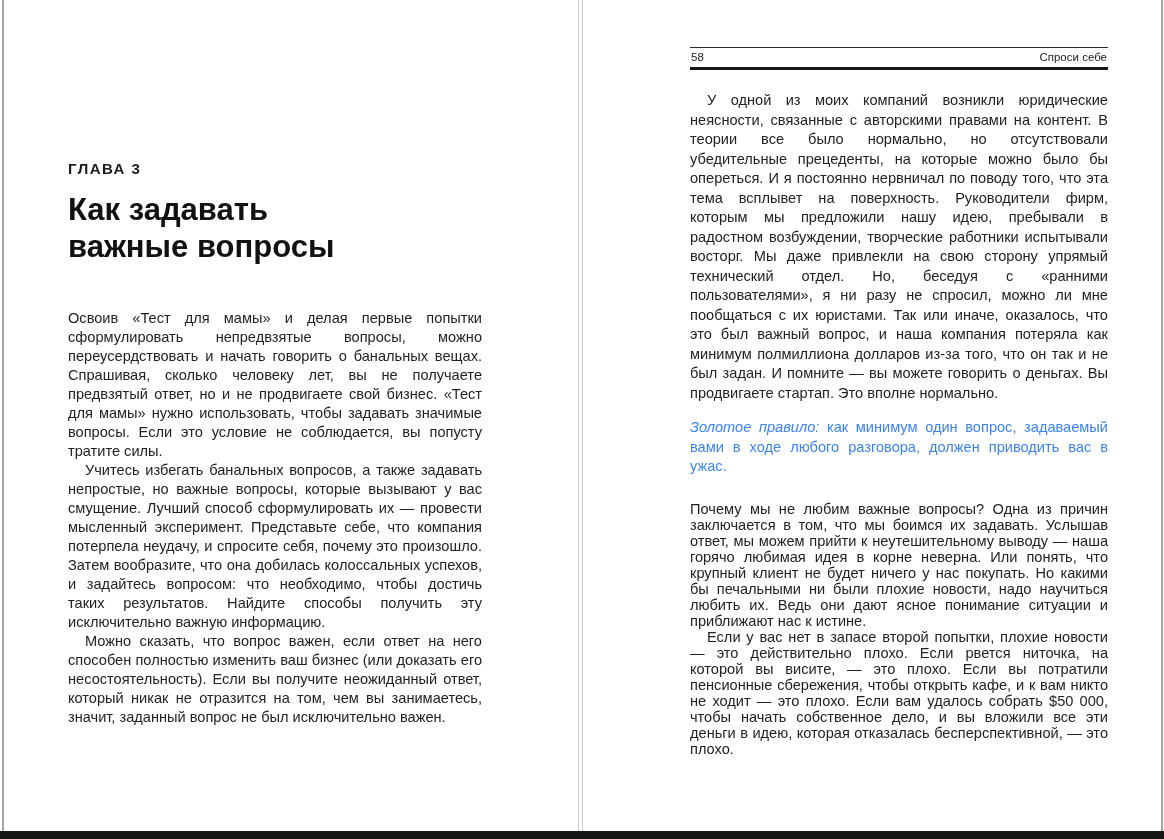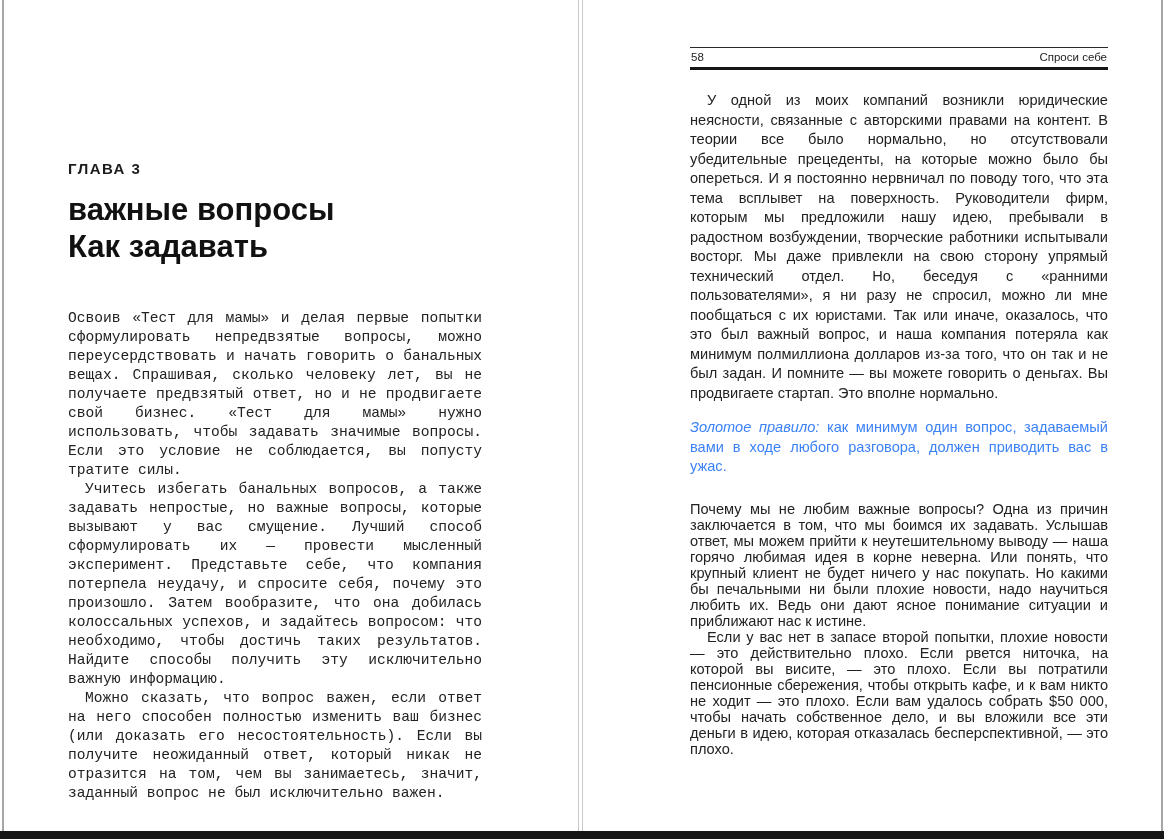--- a/index.html
+++ b/index.html
@@ -58,21 +58,21 @@
     letter-spacing: 1.5px;
     color: #1c1c1c;
   }
   .chapter-title {
     margin-top: 14px;
     font-size: 31px;
     line-height: 37px;
     font-weight: bold;
     color: #111;
   }
-  .left-body { margin-top: 44px; font-family: Liberation Mono, monospace; }
+  .left-body { margin-top: 44px; }
 
   
   .body-text p {
     margin: 0;
     font-size: 14.6px;
     line-height: 19px;
     text-align: justify;
     hyphens: auto;
     -webkit-hyphens: auto;
     color: #222;
@@ -122,22 +122,22 @@
 
 <div id="spread">
 
   <div id="left-edge" class="edge-line"></div>
   <div id="right-edge" class="edge-line"></div>
   <div id="gutter"></div>
 
   <div id="left-column">
     <div class="kicker">ГЛАВА 3</div>
     <div class="chapter-title">
+      <div>Как задавать</div>
       <div>важные вопросы</div>
-      <div>Как задавать</div>
     </div>
     <div class="left-body body-text">
       <p>Освоив «Тест для мамы» и делая первые попытки сформулировать непредвзятые вопросы, можно переусердствовать и начать говорить о банальных вещах. Спрашивая, сколько человеку лет, вы не получаете предвзятый ответ, но и не продвигаете свой бизнес. «Тест для мамы» нужно использовать, чтобы задавать значимые вопросы. Если это условие не соблюдается, вы попусту тратите силы.</p>
       <p class="indent">Учитесь избегать банальных вопросов, а также задавать непростые, но важные вопросы, которые вызывают у вас смущение. Лучший способ сформулировать их — провести мысленный эксперимент. Представьте себе, что компания потерпела неудачу, и спросите себя, почему это произошло. Затем вообразите, что она добилась колоссальных успехов, и задайтесь вопросом: что необходимо, чтобы достичь таких результатов. Найдите способы получить эту исключительно важную информацию.</p>
       <p class="indent">Можно сказать, что вопрос важен, если ответ на него способен полностью изменить ваш бизнес (или доказать его несостоятельность). Если вы получите неожиданный ответ, который никак не отразится на том, чем вы занимаетесь, значит, заданный вопрос не был исключительно важен.</p>
     </div>
   </div>
 
   <div id="right-column">
     <div class="running-header">

